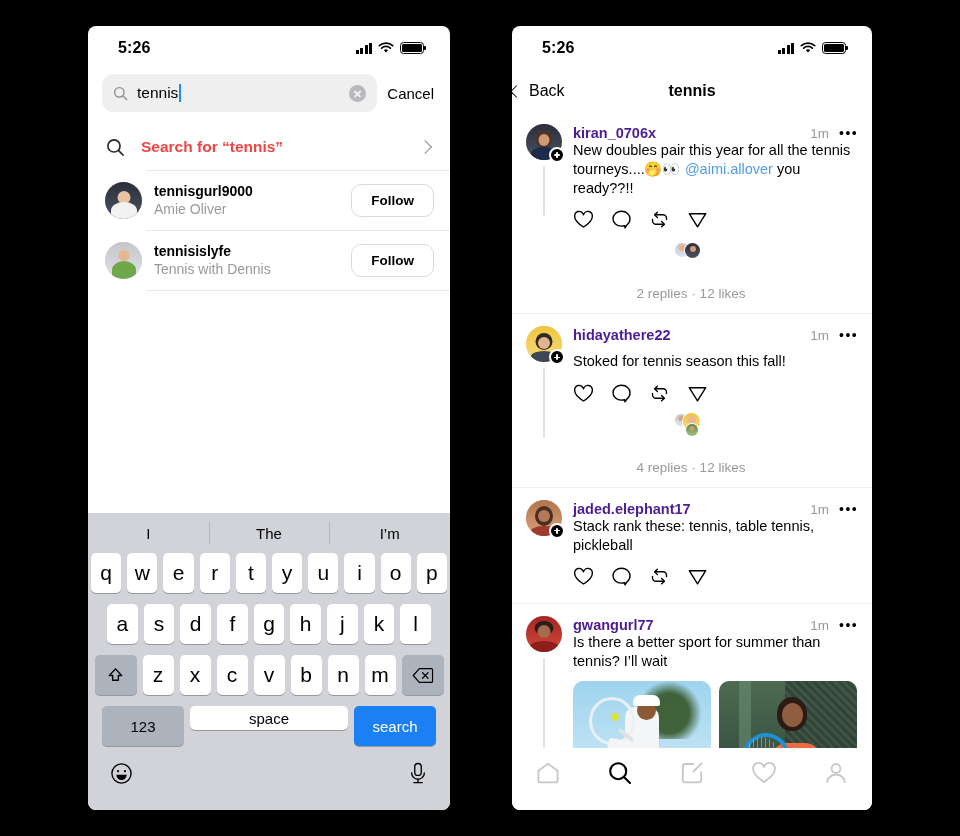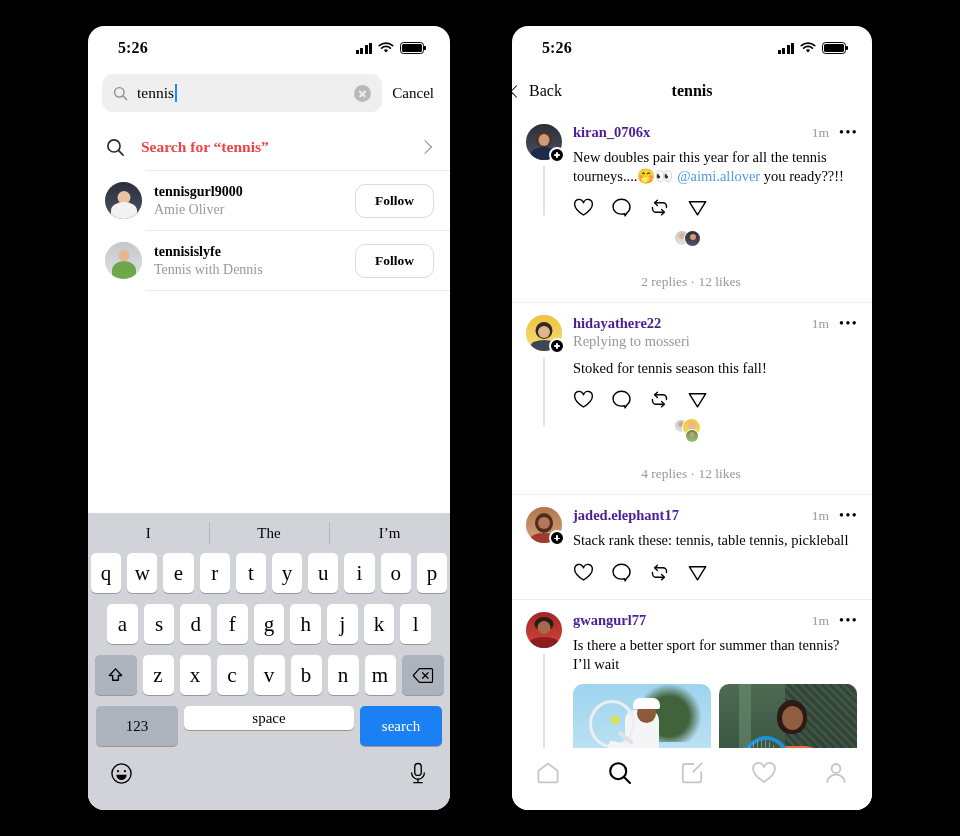--- a/index.html
+++ b/index.html
@@ -16,23 +16,22 @@
     position: relative;
     width: 960px;
     height: 836px;
     background: #000000;
   }
 
   
   .phone {
     position: absolute;
     background: #ffffff;
-    border-radius: 16px;
+    border-radius: 8px;
     overflow: hidden;
-    font-family: Liberation Serif, serif;
   }
   #phone-left  { left: 88px;  top: 26px; width: 362px; height: 784px; }
   #phone-right { left: 512px; top: 26px; width: 360px; height: 784px; }
 
   
   .statusbar {
     height: 44px;
     display: flex;
     align-items: center;
     justify-content: space-between;
@@ -226,21 +225,21 @@
     width: 82px; height: 40px; font-size: 15px;
     background: #adb3bd;
   }
   .key.space {
     flex: 1; height: 24px; font-size: 15px; max-width: 174px;
   }
   .key.search-key {
     width: 82px; height: 40px; font-size: 15px;
     background: #1b80f3; color: #fff;
   }
-  .kb-row.bottom { gap: 6px; margin-bottom: 10px; padding: 0 8px; }
+  .kb-row.bottom { gap: 6px; margin-bottom: 10px; padding: 0 14px; }
   .kb-foot {
     height: 48px;
     display: flex;
     align-items: flex-start;
     justify-content: space-between;
     padding: 6px 22px 0 22px;
   }
 
   
   .nav-header {
@@ -316,21 +315,21 @@
   }
   .pname { font-size: 14.5px; font-weight: bold; color: #4c1d95; flex: 1; }
   .ptime { font-size: 13.5px; color: #999999; }
   .dots {
     font-size: 14px; color: #000; letter-spacing: 1.4px;
     line-height: 1; padding-left: 4px; margin-top: 2px;
   }
   .replying { font-size: 14.5px; color: #999999; margin-top: 1px; }
   .ptext {
     font-size: 14.5px; color: #000; line-height: 1.32;
-    margin-top: 7px; word-wrap: break-word;
+    margin-top: 0; word-wrap: break-word;
   }
   .ptext .mention { color: #4f9ce8; }
   .ptext.spaced { margin-top: 9px; }
   .actions {
     display: flex; gap: 17px; align-items: center;
     margin-top: 11px; margin-bottom: 4px;
   }
   .actions svg { display: block; }
   .meta-row {
     display: flex; align-items: center; gap: 24px;
@@ -647,21 +646,20 @@
               <span class="body-shape" style="bottom:0;width:26px;height:11px;background:#3c4654;"></span>
             </div>
             <span class="plus-badge"></span>
           </div>
           <div class="post-body">
             <div class="name-line">
               <span class="pname">hidayathere22</span>
               <span class="ptime">1m</span>
               <span class="dots">•••</span>
             </div>
-            <div class="replying">Replying to mosseri</div>
             <div class="ptext spaced">Stoked for tennis season this fall!</div>
 
             <div class="actions">
               <svg width="21" height="21" viewBox="0 0 24 24">
                 <path d="M12 20.6 C5.4 16.2 2 13 2 9 A5 5 0 0 1 12 6.7 A5 5 0 0 1 22 9 C22 13 18.6 16.2 12 20.6 Z" fill="none" stroke="#000" stroke-width="1.6" stroke-linejoin="round"></path>
               </svg>
               <svg width="21" height="21" viewBox="0 0 24 24">
                 <path d="M12 2.6 C6.4 2.6 2.3 6.4 2.3 11.1 C2.3 15.8 6.4 19.6 12 19.6 C13.3 19.6 14.6 19.4 15.7 19 L16 21.6 L18.4 18 C20.6 16.4 21.7 13.9 21.7 11.1 C21.7 6.4 17.6 2.6 12 2.6 Z" fill="none" stroke="#000" stroke-width="1.6" stroke-linejoin="round"></path>
               </svg>
               <svg width="21" height="21" viewBox="0 0 24 24">

